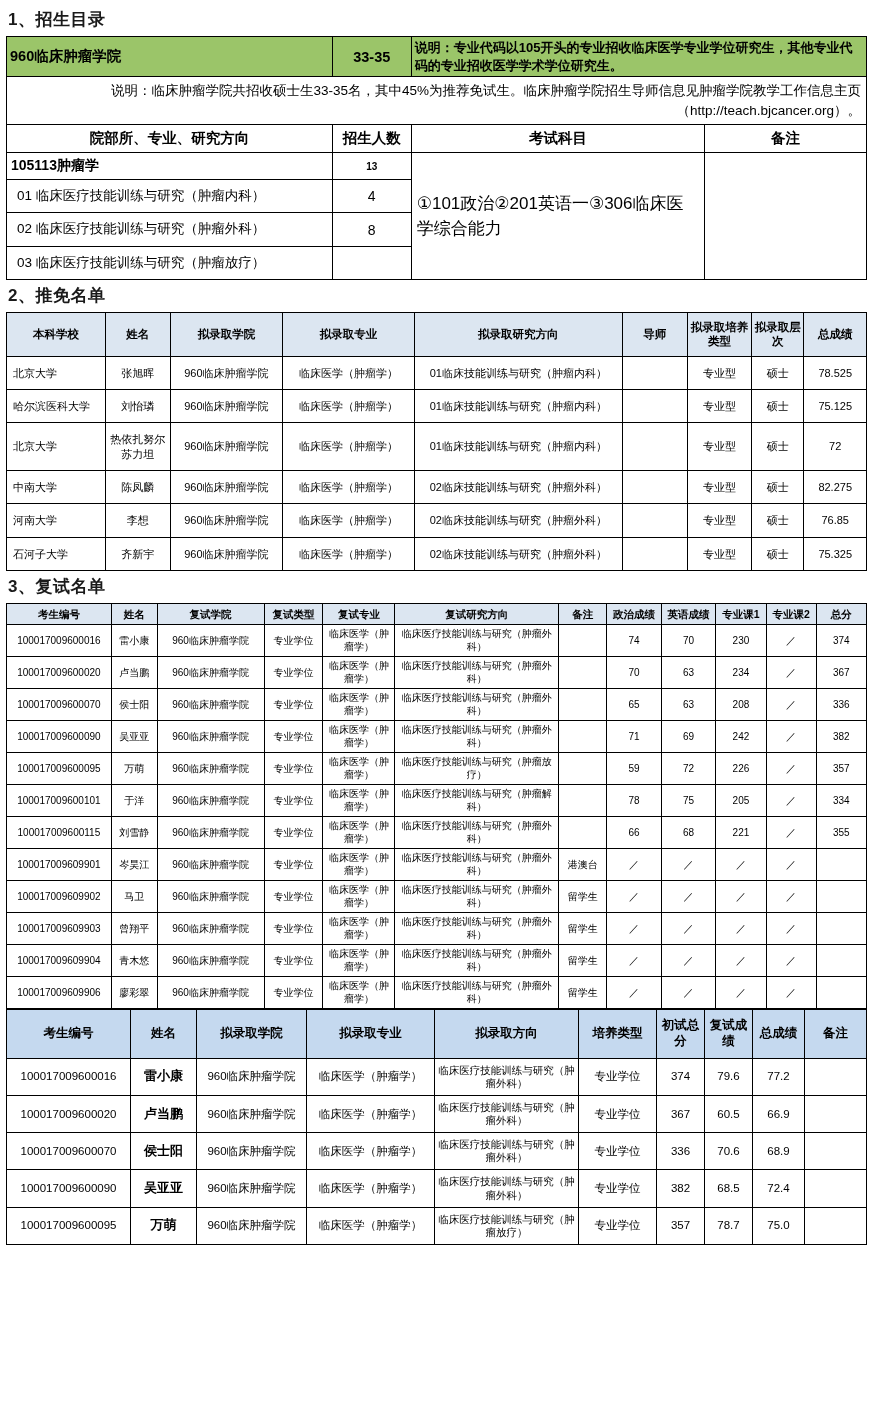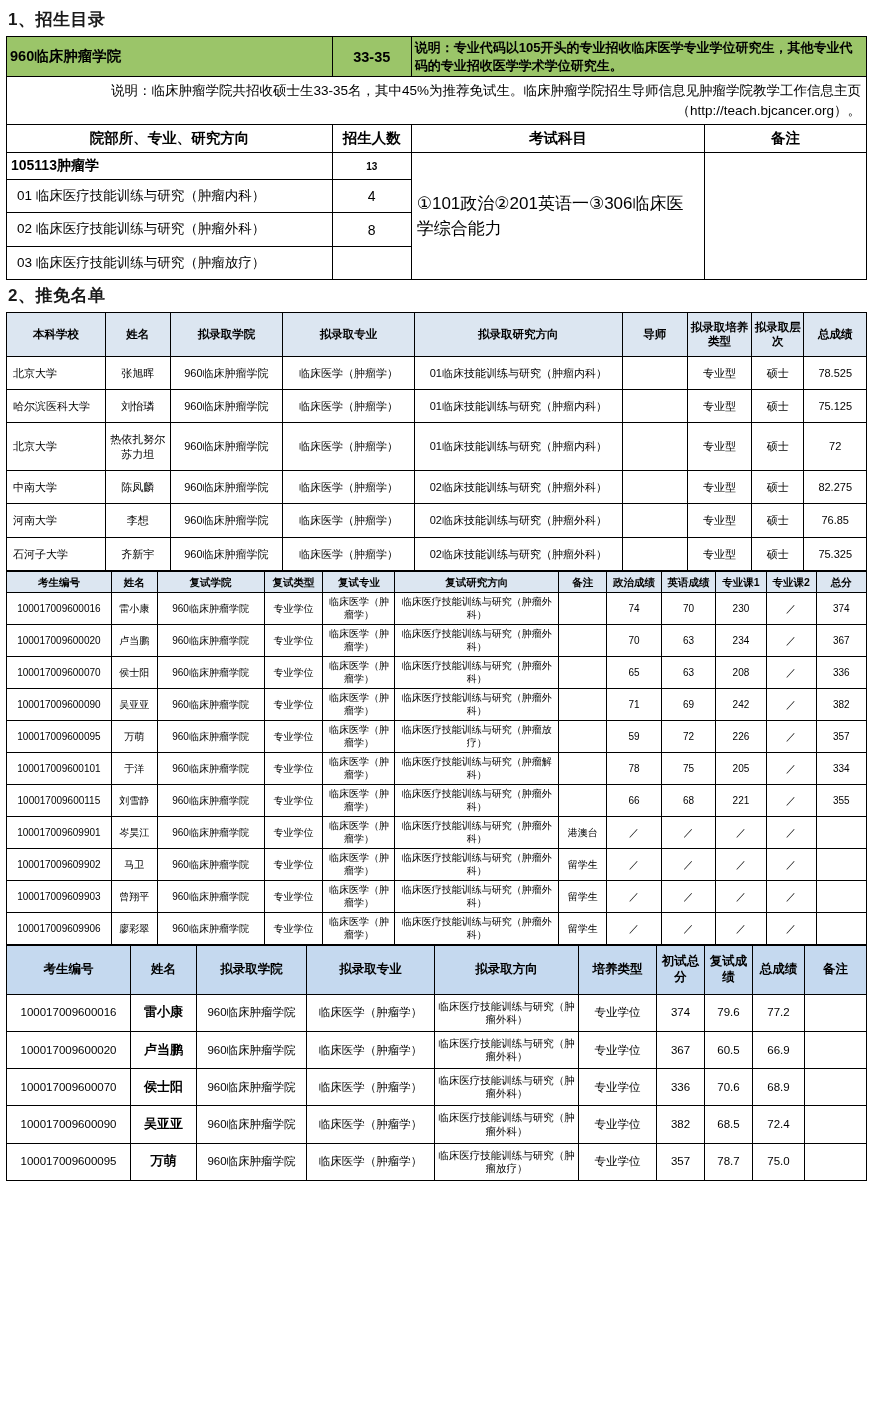--- a/index.html
+++ b/index.html
@@ -217,20 +217,21 @@
           <td>临床医学（肿瘤学）</td>
           <td>02临床技能训练与研究（肿瘤外科）</td>
           <td></td>
           <td>专业型</td>
           <td>硕士</td>
           <td>75.325</td>
         </tr>
       </tbody>
   </table>
 
+  <div class="section-title">3、复试名单</div>
 
   <table class="t3">
     <colgroup>
       <col style="width:96px">
         <col style="width:42px">
         <col style="width:98px">
         <col style="width:54px">
       <col style="width:66px">
         <col style="width:150px">
         <col style="width:44px">
@@ -391,20 +392,34 @@
           <td class="left">临床医学（肿瘤学）</td>
           <td class="left">临床医疗技能训练与研究（肿瘤外科）</td>
           <td class="left">留学生</td>
           <td>／</td>
           <td>／</td>
           <td>／</td>
           <td>／</td>
           <td></td>
         </tr>
         <tr>
+          <td>100017009609904</td>
+          <td>青木悠</td>
+          <td class="left">960临床肿瘤学院</td>
+          <td>专业学位</td>
+          <td class="left">临床医学（肿瘤学）</td>
+          <td class="left">临床医疗技能训练与研究（肿瘤外科）</td>
+          <td class="left">留学生</td>
+          <td>／</td>
+          <td>／</td>
+          <td>／</td>
+          <td>／</td>
+          <td></td>
+        </tr>
+        <tr>
           <td>100017009609906</td>
           <td>廖彩翠</td>
           <td class="left">960临床肿瘤学院</td>
           <td>专业学位</td>
           <td class="left">临床医学（肿瘤学）</td>
           <td class="left">临床医疗技能训练与研究（肿瘤外科）</td>
           <td class="left">留学生</td>
           <td>／</td>
           <td>／</td>
           <td>／</td>

